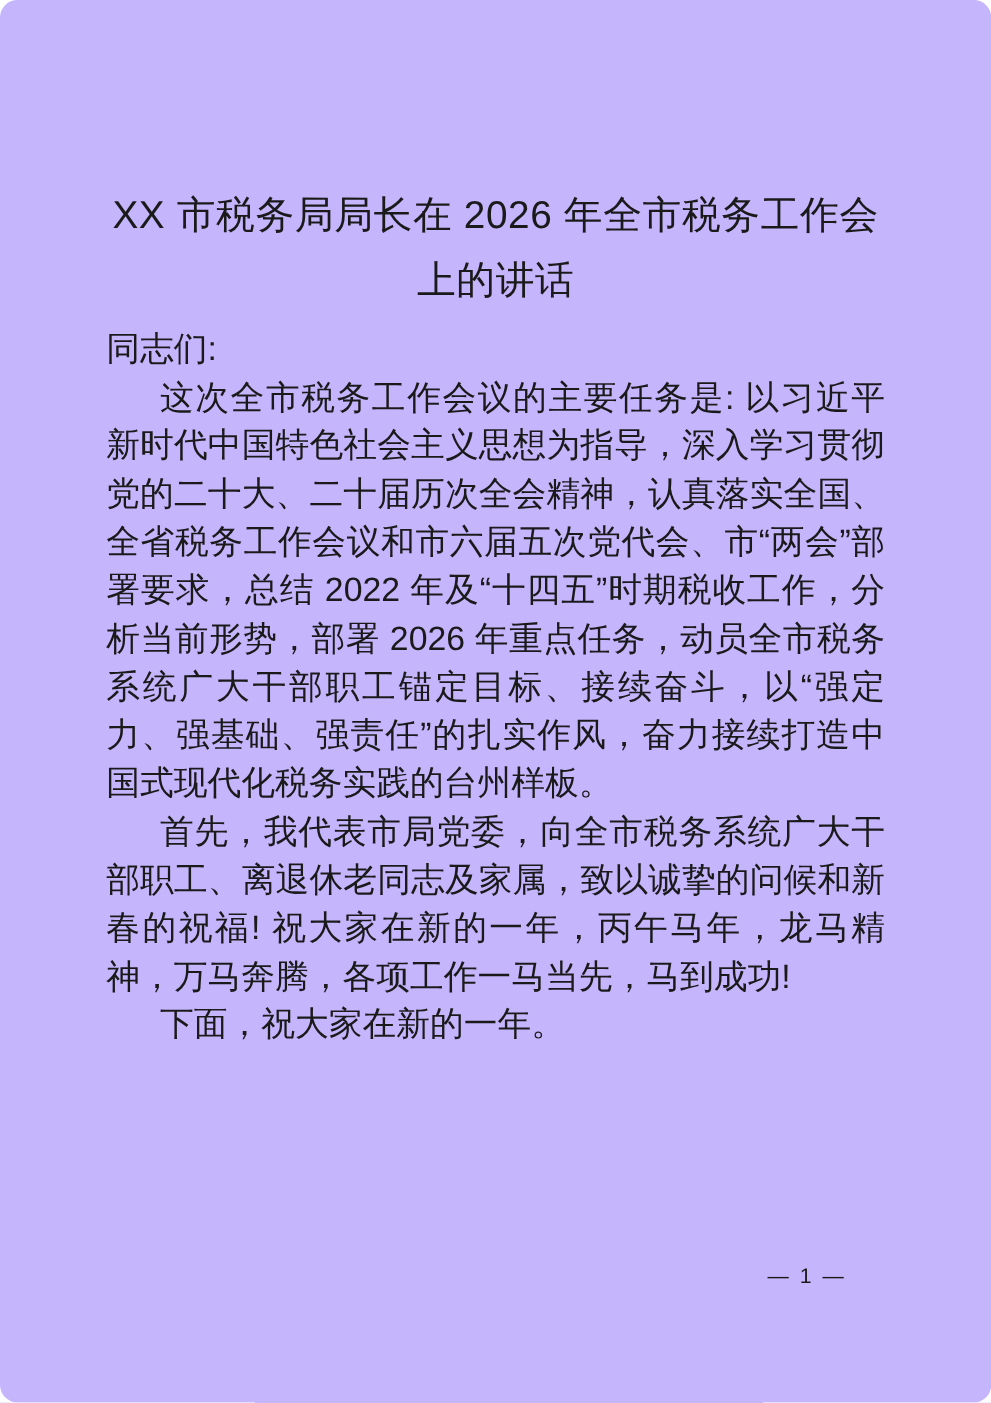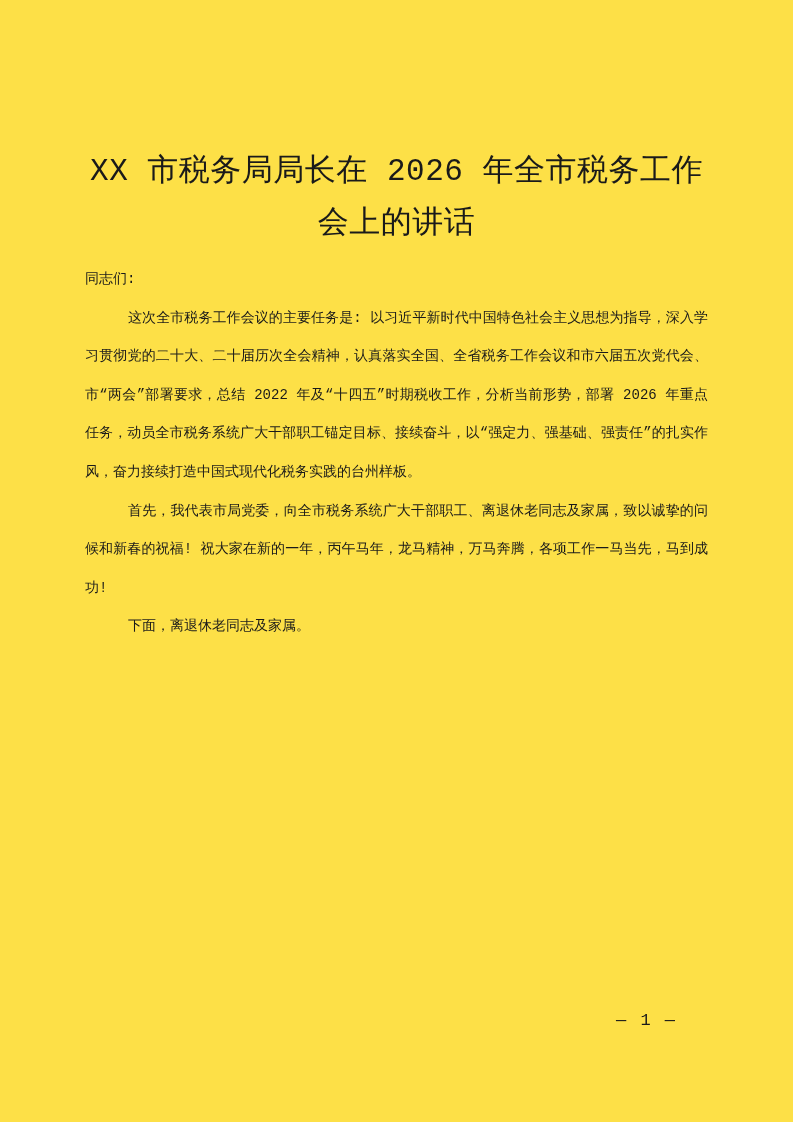--- a/index.html
+++ b/index.html
@@ -4,39 +4,40 @@
 <style>
   html, body {
     margin: 0;
     padding: 0;
     background: #ffffff;
   }
   .page {
     position: relative;
     width: 793px;
     height: 1122px;
-    background: #fde047;
+    background: #c4b5fd;
     overflow: hidden;
-    font-family: Liberation Mono, monospace;
+    font-family: Liberation Sans, sans-serif;
     color: #1a1a1a;
+    border-radius: 14px;
   }
   .doc-title {
     margin: 146px 85px 0 85px;
     text-align: center;
     font-size: 31px;
     line-height: 52px;
     font-weight: 400;
     letter-spacing: 0.5px;
   }
   .content {
     margin: 10px 85px 0 85px;
   }
   .content p {
     margin: 0;
-    font-size: 14px;
+    font-size: 27px;
     line-height: 38.6px;
     text-align: justify;
     font-weight: 400;
   }
   .content p.indent {
     text-indent: 43px;
   }
   .content p.salutation {
     text-indent: 0;
   }
@@ -54,18 +55,18 @@
 <body>
 
 <div class="page">
 
   <div class="doc-title">XX 市税务局局长在 2026 年全市税务工作会上的讲话</div>
 
   <div class="content">
       <p class="salutation">同志们:</p>
       <p class="indent">这次全市税务工作会议的主要任务是: 以习近平新时代中国特色社会主义思想为指导，深入学习贯彻党的二十大、二十届历次全会精神，认真落实全国、全省税务工作会议和市六届五次党代会、市“两会”部署要求，总结 2022 年及“十四五”时期税收工作，分析当前形势，部署 2026 年重点任务，动员全市税务系统广大干部职工锚定目标、接续奋斗，以“强定力、强基础、强责任”的扎实作风，奋力接续打造中国式现代化税务实践的台州样板。</p>
       <p class="indent">首先，我代表市局党委，向全市税务系统广大干部职工、离退休老同志及家属，致以诚挚的问候和新春的祝福! 祝大家在新的一年，丙午马年，龙马精神，万马奔腾，各项工作一马当先，马到成功!</p>
-      <p class="indent">下面，离退休老同志及家属。</p>
+      <p class="indent">下面，祝大家在新的一年。</p>
     </div>
 
   <div class="footer-pagenum">— 1 —</div>
 
 </div>
 
 </body></html>

